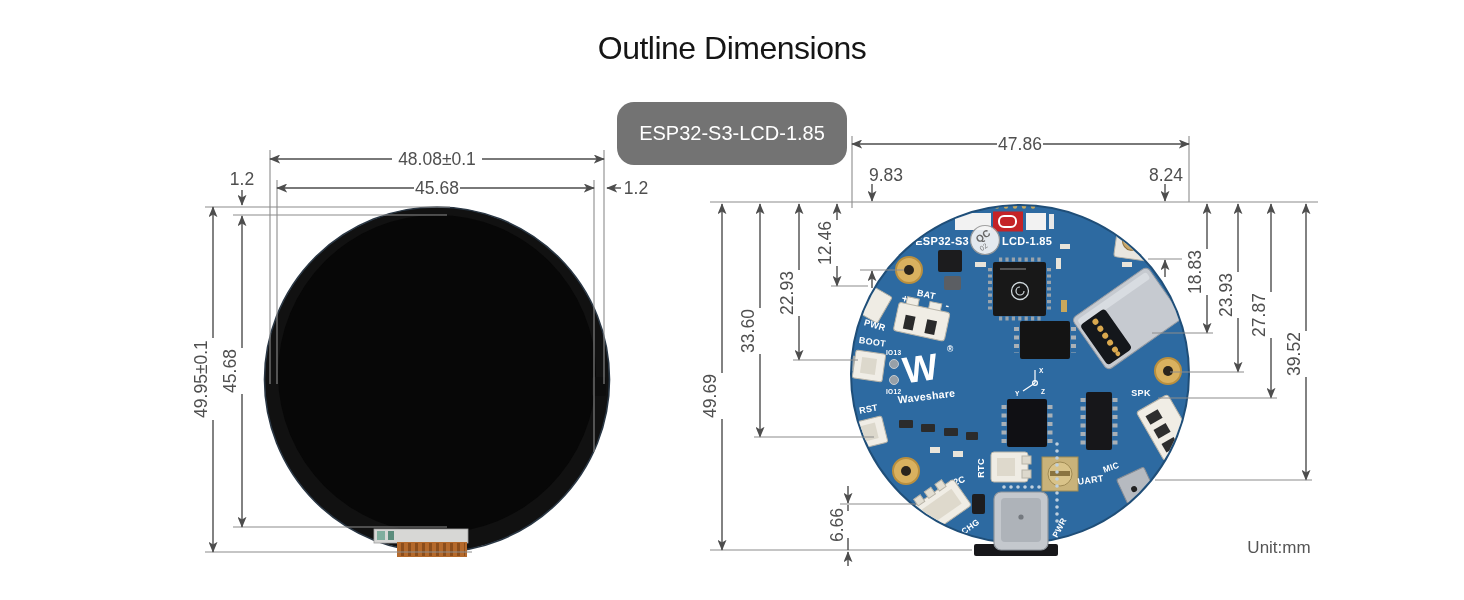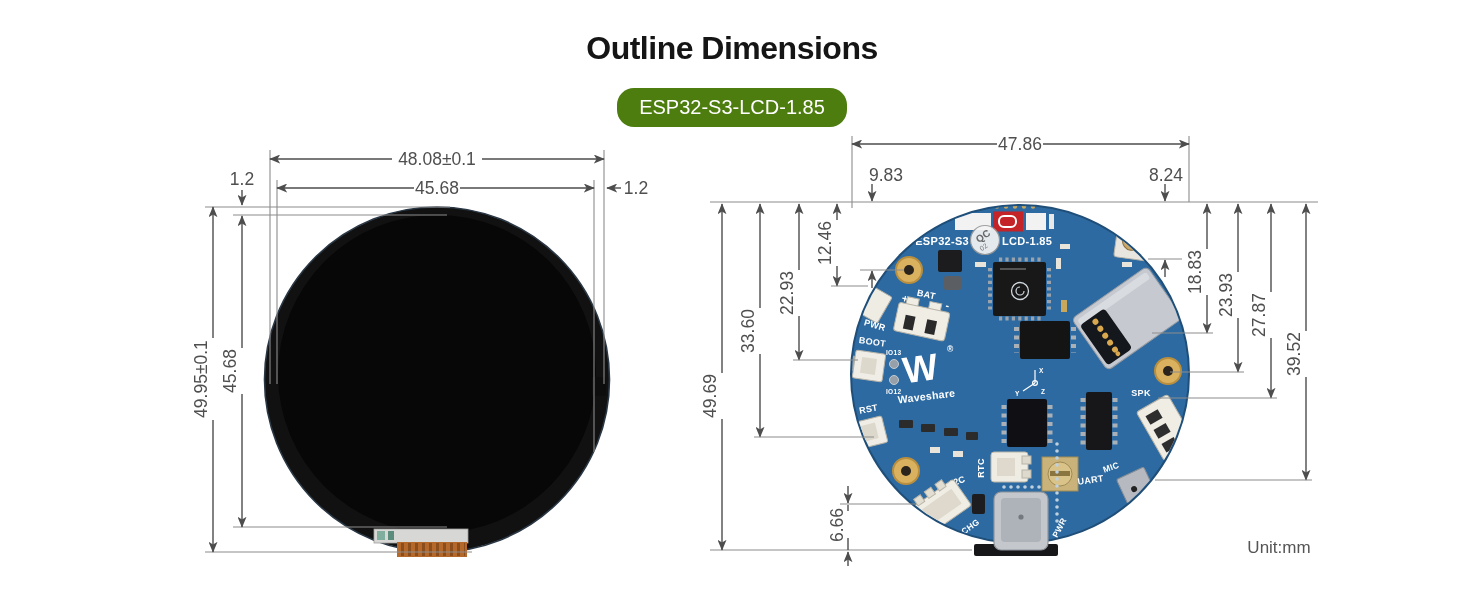--- a/index.html
+++ b/index.html
@@ -1,21 +1,21 @@
 <!DOCTYPE html>
 <html><head>
 <meta charset="utf-8">
 <style>
   html,body{margin:0;padding:0;background:#fff;}
   .stage{position:relative;width:1464px;height:600px;background:#fff;overflow:hidden;
          font-family:"Liberation Sans",sans-serif;}
   .header{position:absolute;top:30px;left:0;right:0;text-align:center;z-index:5;}
-  .header h1{margin:0;font-size:32px;font-weight:bold;color:#151515;letter-spacing:-0.5px;}
-  .badge{display:inline-block;margin-top:3px;padding:8px 22px;font-size:20px;color:#fff;
-         background:#4d7c0f;border-radius:17px;}
+  .header h1{margin:0;font-size:32px;font-weight:normal;color:#151515;letter-spacing:-0.5px;}
+  .badge{display:inline-block;margin-top:17px;padding:20px 22px;font-size:20px;color:#fff;
+         background:#737373;border-radius:17px;}
   svg{position:absolute;left:0;top:0;}
   .dim{stroke:#4d4d4d;stroke-width:1.4;fill:none;}
   .ext{stroke:#8c8c8c;stroke-width:1.1;fill:none;}
   .dtext{fill:#4f4f4f;font-size:17.5px;font-family:"Liberation Sans",sans-serif;}
   .silk{fill:#ffffff;font-family:"Liberation Sans",sans-serif;font-weight:bold;letter-spacing:.3px;}
   .s9{font-size:9px;} .s10{font-size:10.5px;} .s11{font-size:11px;} .s7{font-size:6.5px;} .s8{font-size:8.5px;}
 </style>
 </head>
 <body>
 

